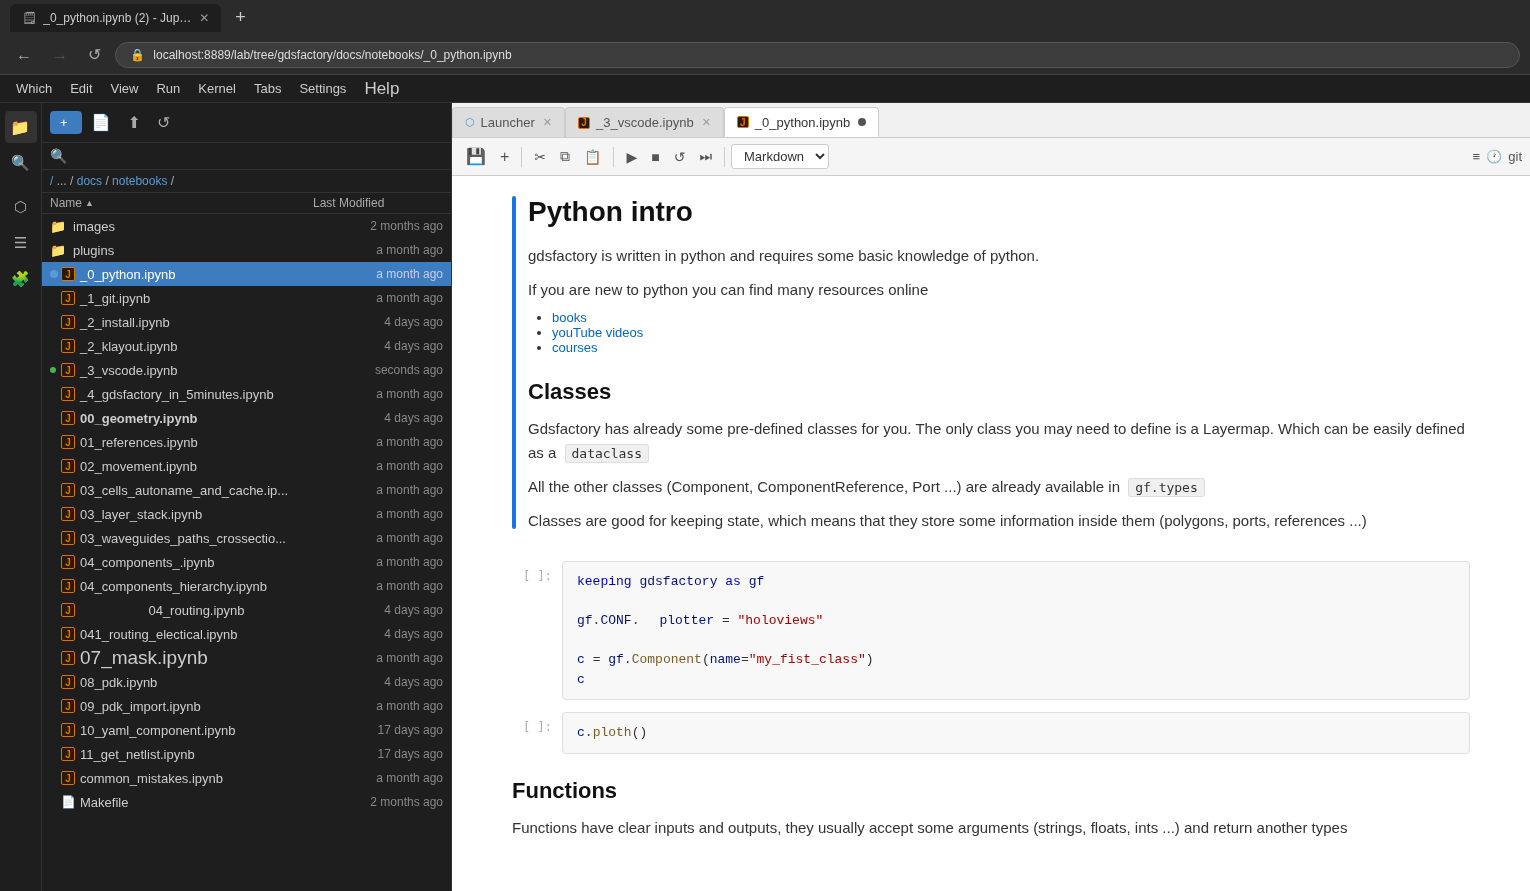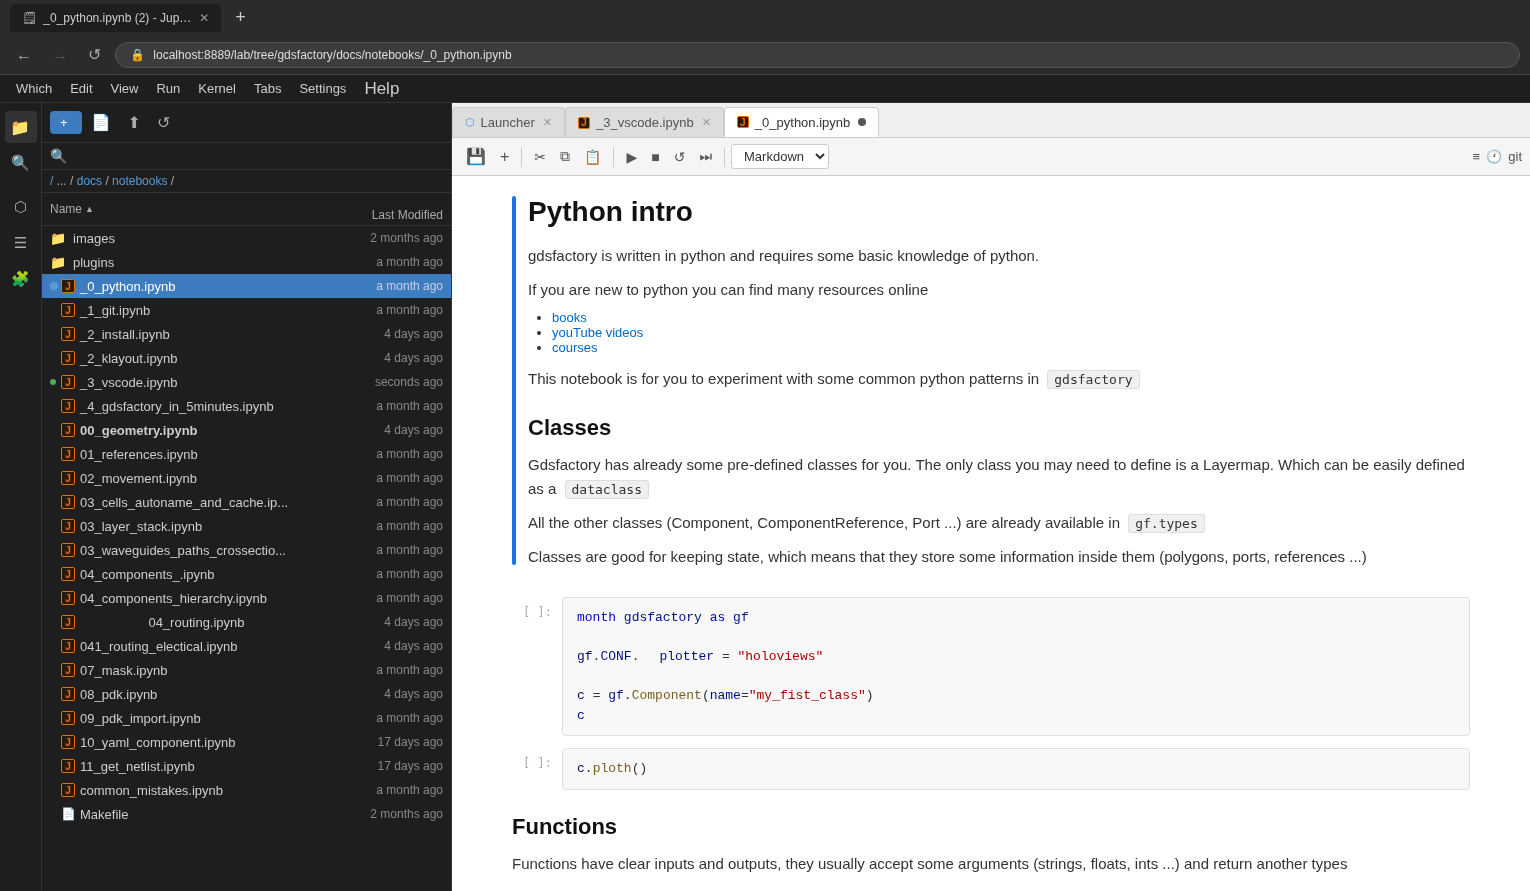--- a/index.html
+++ b/index.html
@@ -73,21 +73,21 @@
         <span> / </span>
         <span style="color:#5b9bd5; cursor:pointer;">notebooks</span>
         <span> /</span>
       </div>
 
       <div style="display:flex; padding:3px 8px; font-size:12px; color:#aaa; border-bottom:1px solid #333; background:#1e1e1e;">
         <div style="flex:1; cursor:pointer; display:flex; align-items:center; gap:3px;">
           <span>Name</span>
           <span style="font-size:9px;">▲</span>
         </div>
-        <div style="width:130px; text-align:right; cursor:pointer;margin-top:12px;">Last Modified</div>
+        <div style="width:130px; cursor:pointer;">Last Modified</div>
       </div>
 
       <div style="flex:1; overflow-y:auto;">
 
         <div style="display:flex; align-items:center; padding:2px 8px; cursor:pointer; height:24px;">
           <span style="color:#dcb67a; font-size:13px; margin-right:5px; width:18px;">📁</span>
           <span style="flex:1; font-size:13px; color:#ccc;">images</span>
           <span style="width:130px; text-align:right; font-size:12px; color:#888;">2 months ago</span>
         </div>
 
@@ -192,21 +192,21 @@
         </div>
         <div style="display:flex; align-items:center; padding:2px 8px; cursor:pointer; height:24px;">
           <span style="width:11px; flex-shrink:0;"></span>
           <span style="color:#e46f00; font-size:10px; border:1.5px solid #e46f00; border-radius:2px; width:14px; height:14px; display:flex; align-items:center; justify-content:center; margin-right:5px; background:#2b1a00; flex-shrink:0; font-weight:bold;">J</span>
           <span style="flex:1; font-size:13px; color:#ccc;">041_routing_electical.ipynb</span>
           <span style="width:130px; text-align:right; font-size:12px; color:#888;">4 days ago</span>
         </div>
         <div style="display:flex; align-items:center; padding:2px 8px; cursor:pointer; height:24px;">
           <span style="width:11px; flex-shrink:0;"></span>
           <span style="color:#e46f00; font-size:10px; border:1.5px solid #e46f00; border-radius:2px; width:14px; height:14px; display:flex; align-items:center; justify-content:center; margin-right:5px; background:#2b1a00; flex-shrink:0; font-weight:bold;">J</span>
-          <span style="flex:1; font-size:13px; color:#ccc;">07_mask.ipynb</span>
+          <span style="flex:1; font-size:19px; color:#ccc;">07_mask.ipynb</span>
           <span style="width:130px; text-align:right; font-size:12px; color:#888;">a month ago</span>
         </div>
         <div style="display:flex; align-items:center; padding:2px 8px; cursor:pointer; height:24px;">
           <span style="width:11px; flex-shrink:0;"></span>
           <span style="color:#e46f00; font-size:10px; border:1.5px solid #e46f00; border-radius:2px; width:14px; height:14px; display:flex; align-items:center; justify-content:center; margin-right:5px; background:#2b1a00; flex-shrink:0; font-weight:bold;">J</span>
           <span style="flex:1; font-size:13px; color:#ccc;">08_pdk.ipynb</span>
           <span style="width:130px; text-align:right; font-size:12px; color:#888;">4 days ago</span>
         </div>
         <div style="display:flex; align-items:center; padding:2px 8px; cursor:pointer; height:24px;">
           <span style="width:11px; flex-shrink:0;"></span>
@@ -296,42 +296,38 @@
           <div style="width:4px; background:#1a73e8; border-radius:2px; flex-shrink:0; margin-right:12px; margin-bottom:20px;"></div>
           <div style="flex:1;">
             <h1 style="font-size:28px; font-weight:600; margin-bottom:16px; color:#111; font-family: -apple-system, BlinkMacSystemFont, sans-serif;">Python intro</h1>
             <p style="margin-bottom:10px; line-height:1.6; font-size:15px;">gdsfactory is written in python and requires some basic knowledge of python.</p>
             <p style="margin-bottom:6px; line-height:1.6; font-size:15px;">If you are new to python you can find many resources online</p>
             <ul style="margin:8px 0 12px 24px;">
               <li><a style="color:#0066cc; text-decoration:none;">books</a></li>
               <li><a style="color:#0066cc; text-decoration:none;">youTube videos</a></li>
               <li><a style="color:#0066cc; text-decoration:none;">courses</a></li>
             </ul>
-            <p style="margin-bottom:16px; line-height:1.6; font-size:15px;">
-              <span>This notebook is for you to experiment with some common python patterns in</span>
-              <span style="background:#f0f0f0; border:1px solid #ddd; border-radius:3px; padding:1px 6px; font-family:monospace; font-size:13px; color:#333; margin-left:4px;">gdsfactory</span>
-            </p>
 
             <h2 style="font-size:22px; font-weight:600; margin:24px 0 12px; color:#111; font-family: -apple-system, sans-serif;">Classes</h2>
             <p style="margin-bottom:10px; line-height:1.6; font-size:15px;">
               <span>Gdsfactory has already some pre-defined classes for you. The only class you may need to define is a Layermap. Which can be easily defined as a</span>
               <span style="background:#f0f0f0; border:1px solid #ddd; border-radius:3px; padding:1px 6px; font-family:monospace; font-size:13px; color:#333; margin-left:4px;">dataclass</span>
             </p>
             <p style="margin-bottom:10px; line-height:1.6; font-size:15px;">
               <span>All the other classes (Component, ComponentReference, Port ...) are already available in</span>
               <span style="background:#f0f0f0; border:1px solid #ddd; border-radius:3px; padding:1px 6px; font-family:monospace; font-size:13px; color:#333; margin-left:4px;">gf.types</span>
             </p>
             <p style="margin-bottom:16px; line-height:1.6; font-size:15px;">Classes are good for keeping state, which means that they store some information inside them (polygons, ports, references ...)</p>
           </div>
         </div>
 
         <div style="display:flex; margin:12px 0; gap:10px; align-items:flex-start;">
           <span style="color:#aaa; font-size:12px; font-family:monospace; min-width:40px; text-align:right; padding-top:8px;">[ ]:</span>
           <div style="flex:1; background:#f8f8f8; border:1px solid #e0e0e0; border-radius:4px; padding:10px 14px; font-family:'Courier New', monospace; font-size:13px; line-height:1.5;">
-            <div><span style="color:#0000cc;">month</span> <span style="color:#001080;">gdsfactory</span> <span style="color:#0000cc;">as</span> <span style="color:#001080;">gf</span></div>
+            <div><span style="color:#0000cc;">keeping</span> <span style="color:#001080;">gdsfactory</span> <span style="color:#0000cc;">as</span> <span style="color:#001080;">gf</span></div>
             <div>&nbsp;</div>
             <div><span style="color:#001080;">gf</span><span>.</span><span style="color:#001080;">CONF</span><span>.</span><span style="color:#001080;margin-left:20px;">plotter</span> <span>=</span> <span style="color:#aa0000;">"holoviews"</span></div>
             <div>&nbsp;</div>
             <div><span style="color:#001080;">c</span> <span>=</span> <span style="color:#001080;">gf</span><span>.</span><span style="color:#795e26;">Component</span><span>(</span><span style="color:#001080;">name</span><span>=</span><span style="color:#aa0000;">"my_fist_class"</span><span>)</span></div>
             <div><span style="color:#001080;">c</span></div>
           </div>
         </div>
 
         <div style="display:flex; margin:12px 0; gap:10px; align-items:flex-start;">
           <span style="color:#aaa; font-size:12px; font-family:monospace; min-width:40px; text-align:right; padding-top:8px;">[ ]:</span>

